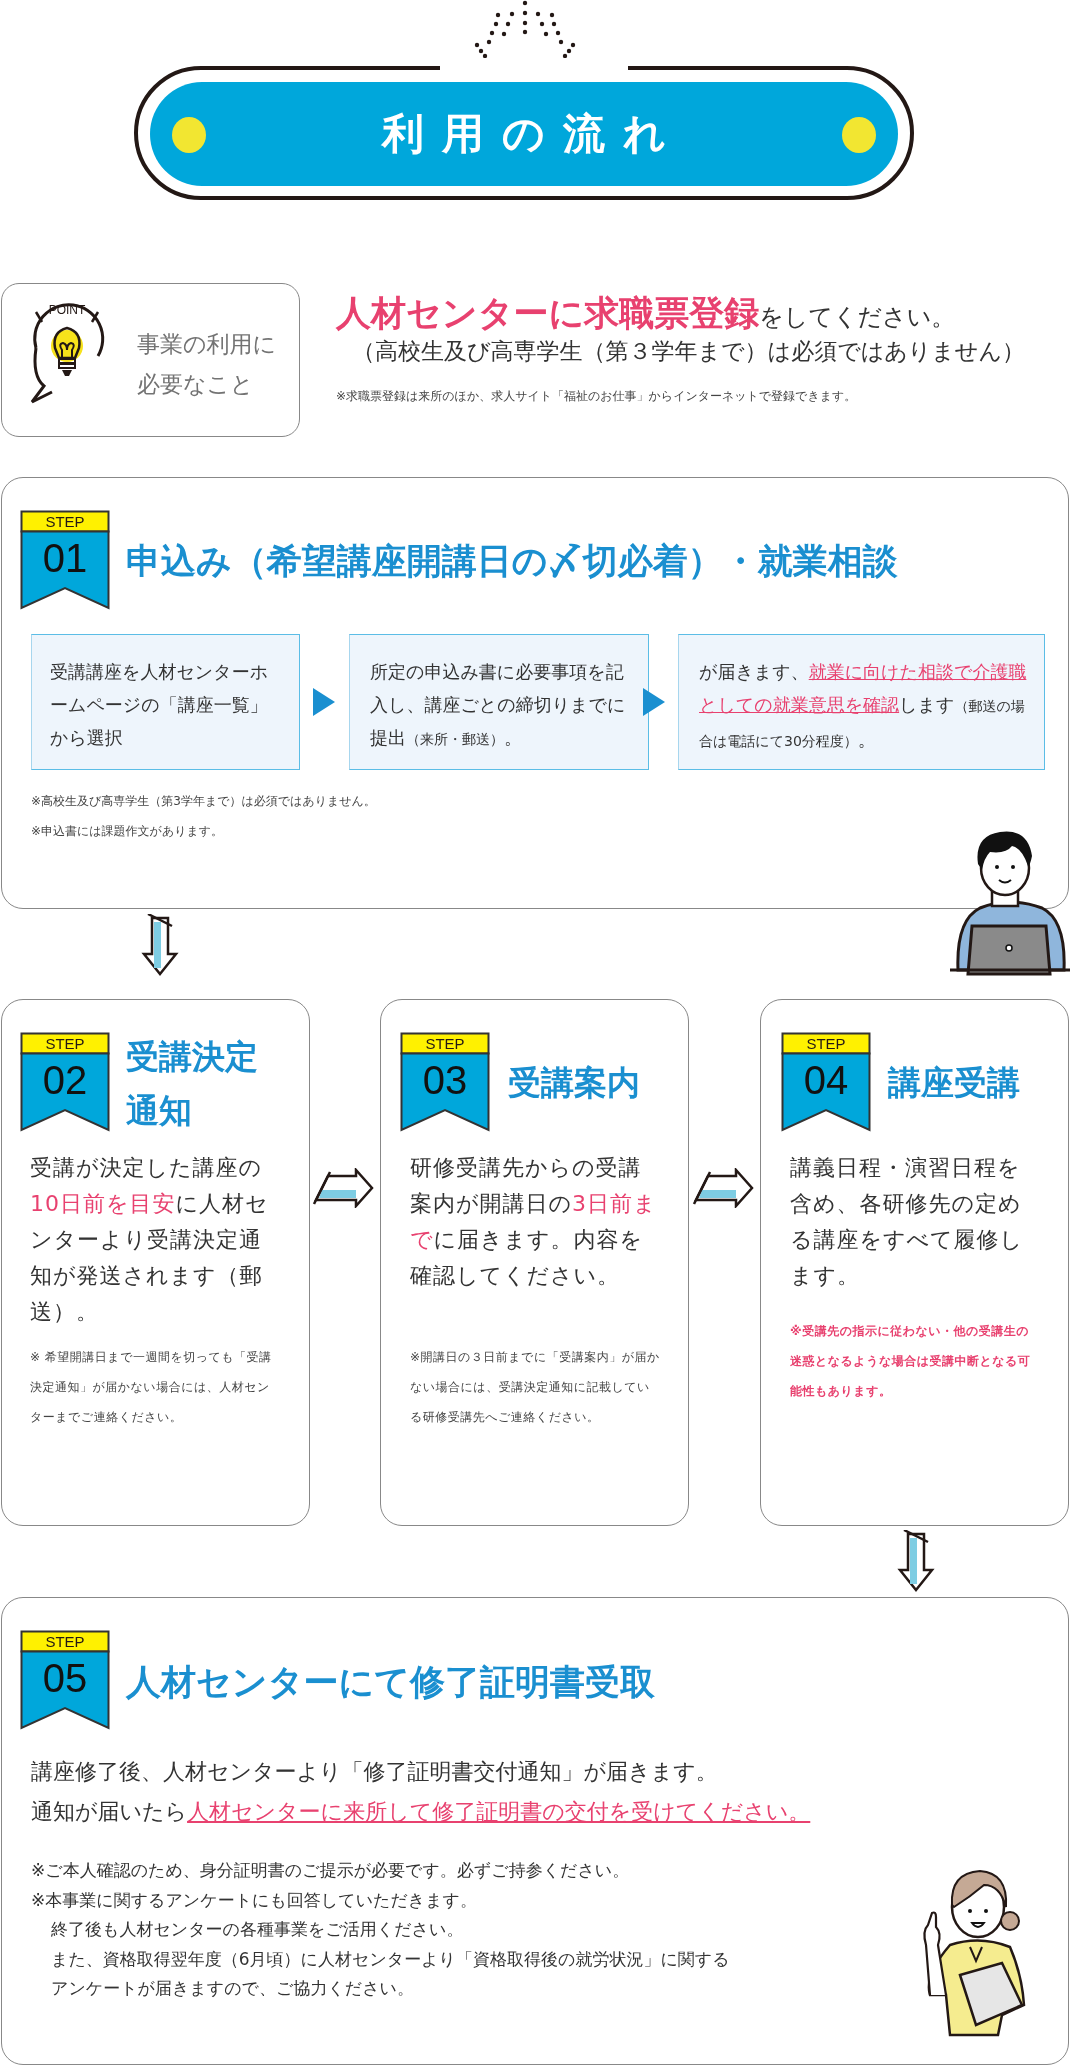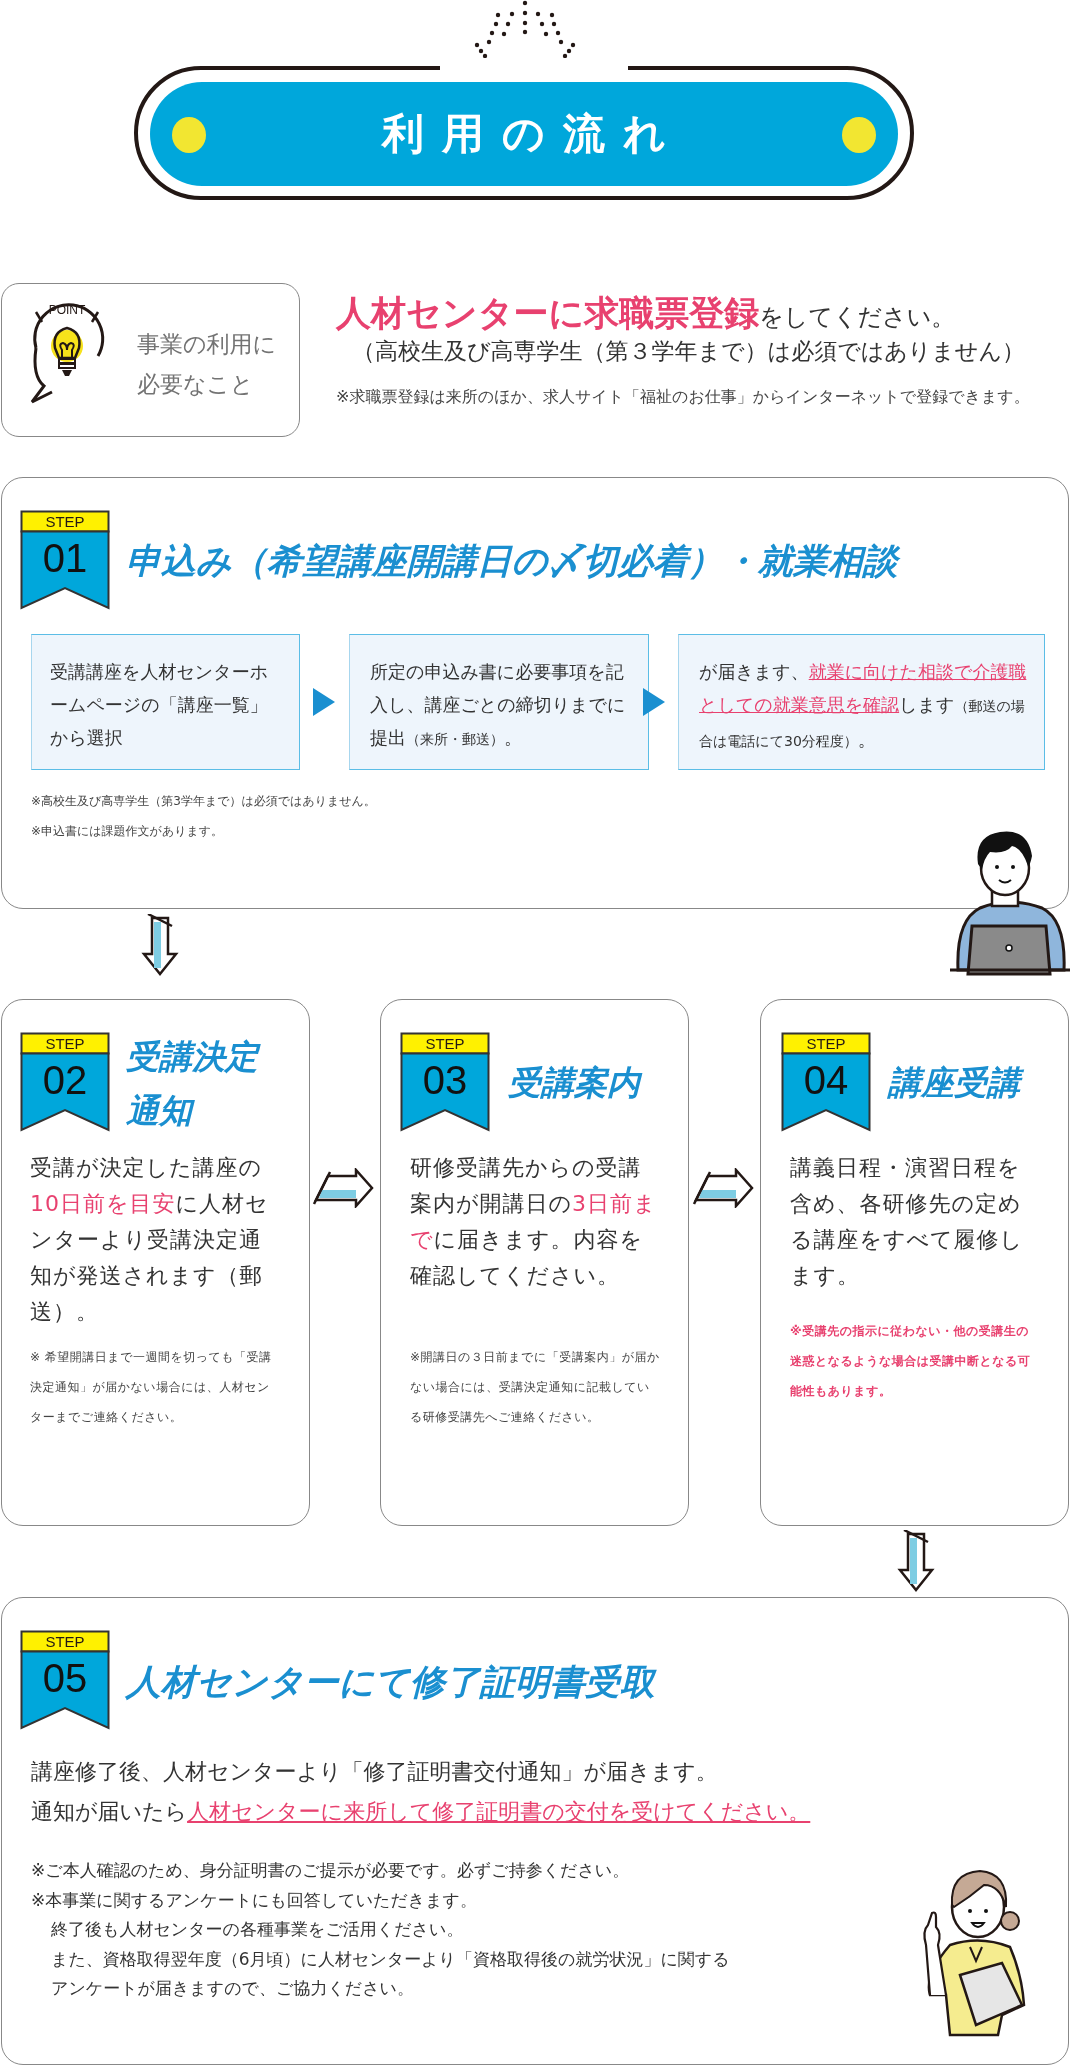--- a/index.html
+++ b/index.html
@@ -16,26 +16,26 @@
   .banner-dot { position: absolute; top: 35px; width: 34px; height: 36px; border-radius: 50%; background: #f2e631; }
   .sparkle { left: 440px; top: 0; width: 170px; height: 66px; }
 
   
   .point-box { left: 1px; top: 283px; width: 299px; height: 154px; border: 1.5px solid #888; border-radius: 18px; background: #fff; }
   .point-icon { left: 22px; top: 296px; width: 90px; height: 112px; }
   .point-label { left: 137px; top: 324px; font-size: 23px; line-height: 40px; color: #737373; }
   .req-title { left: 336px; top: 290px; font-size: 35px; color: #e8416f; font-weight: bold; white-space: nowrap; }
   .req-title .tail { font-size: 24px; color: #333; font-weight: normal; }
   .req-sub { left: 352px; top: 336px; font-size: 23px; color: #333; white-space: nowrap; }
-  .req-note { left: 336px; top: 384px; font-size: 16px; line-height: 25px; color: #444; width: 700px; }
+  .req-note { left: 336px; top: 384px; font-size: 12px; line-height: 25px; color: #444; width: 700px; }
 
   
   .card { border: 1.5px solid #888; border-radius: 22px; background: #fff; }
   .step-badge { width: 90px; height: 100px; }
-  .step-title { color: #1a8fd0; font-weight: bold; white-space: nowrap; font-style: italic; }
+  .step-title { color: #1a8fd0; font-weight: bold; white-space: nowrap; }
 
   .s1-card { left: 1px; top: 477px; width: 1068px; height: 432px; }
   .s1-badge { left: 20px; top: 510px; }
   .s1-title { left: 126px; top: 538px; font-size: 35px; }
   .flow-box { top: 634px; height: 136px; background: #eef5fc; border: 1.5px solid #5bbde6; border-left-color: #a7d6ee; padding: 20px 14px 0 18px; font-size: 18px; line-height: 33px; color: #333; }
   .fb1 { left: 31px; width: 269px; }
   .fb2 { left: 349px; width: 300px; padding-left: 20px; }
   .fb3 { left: 678px; width: 367px; padding-left: 20px; }
   .pink-u { color: #e8416f; text-decoration: underline; }
   .small { font-size: 14px; }

